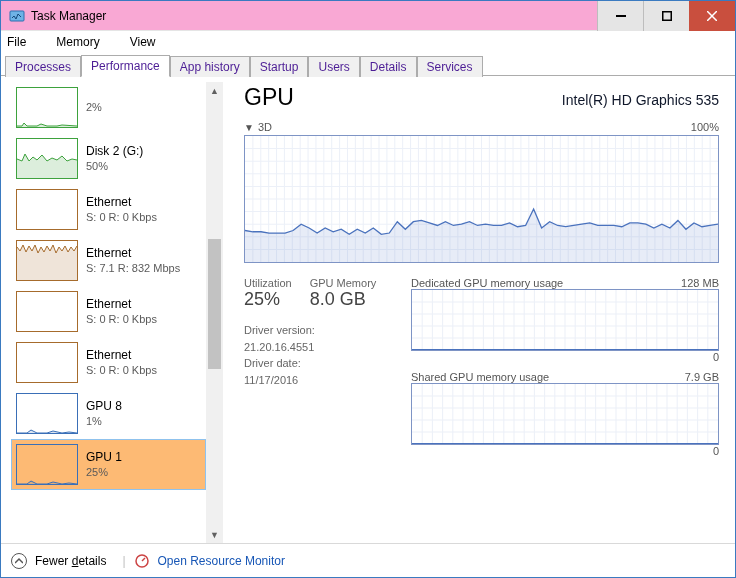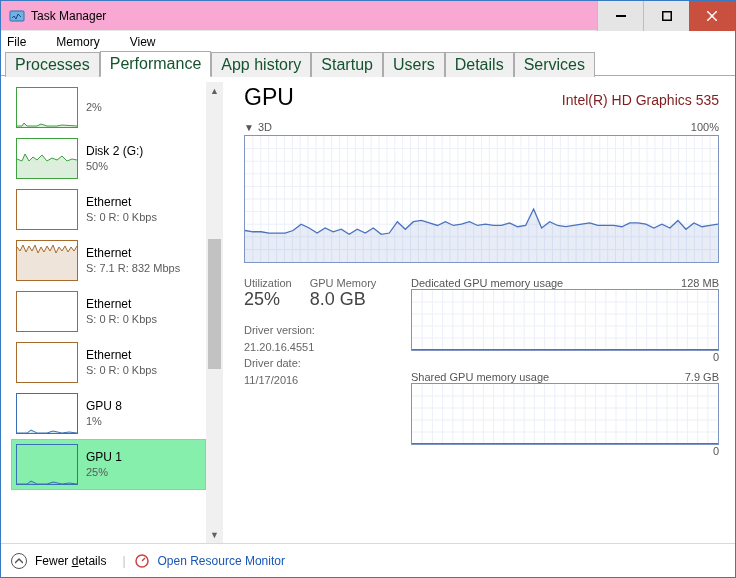--- a/index.html
+++ b/index.html
@@ -10,42 +10,42 @@
   .titlebar .title { font-size: 12px; color: #000; flex: 1; }
   .winbtn { width: 46px; height: 30px; display: flex; align-items: center; justify-content: center; background: #fff; }
   .winbtn.min, .winbtn.max { background: #e5e5e5; border-left:1px solid #bdbdbd; }
   .winbtn.close { background: #c94f3e; }
   .winbtn svg { display:block; }
   
   .menubar { height: 21px; display: flex; align-items: center; padding: 0 6px; font-size: 12px; gap: 30px; color: #000; }
   
   .tabs { display: flex; align-items: flex-end; padding-left: 4px; height: 24px; position: relative;}
   .tabs::after { content:""; position:absolute; left:0; right:0; bottom:0; height:1px; background:#acacac; }
-  .tab { font-size: 16px; padding: 3px 9px; border: 1px solid #acacac; border-bottom: none; background: #fff; margin-right: 0; position: relative; z-index:1; color:#14532d; }
+  .tab { font-size: 12px; padding: 3px 9px; border: 1px solid #acacac; border-bottom: none; background: #fff; margin-right: 0; position: relative; z-index:1; color:#4c1d95; }
   .tab.inactive { background: #f0f0f0; top:1px; }
   .tab.active { background: #fff; z-index:3; border-bottom:1px solid #fff; top:1px; font-weight:400;}
   
   .main { flex: 1; display: flex; overflow: hidden; }
   .sidebar-wrap { width: 225px; display:flex; flex-direction: row; padding: 6px 0 0 10px;}
   .sidebar { flex:1; overflow:hidden;}
   .scrollbar { width: 17px; background: #f0f0f0; display:flex; flex-direction:column; margin-right:3px;}
   .scrollbar .arrow { height: 17px; display:flex;align-items:center;justify-content:center; font-size:9px;color:#606060;}
   .scrollbar .track { flex:1; position:relative; }
   .scrollbar .thumb { position:absolute; left:2px; right:2px; top:140px; height:130px; background:#c2c2c2;}
   .sb-item { display:flex; padding: 4px 4px; gap:8px; border:1px solid transparent;}
-  .sb-item.sel { background:#86efac; border:1px solid #8fc2ed;}
+  .sb-item.sel { background:#fdba74; border:1px solid #8fc2ed;}
   .thumb-box { width:62px; height:41px; border:1px solid; position:relative; overflow:hidden;}
   .thumb-box svg { position:absolute; inset:0; }
   .sb-text { font-size:12px; color:#000; line-height:1.3; display:flex; flex-direction:column; justify-content:center; }
   .sb-text .sub { color:#5a5a5a; font-size:11px;}
   
   .detail { flex:1; padding: 8px 16px 0 18px; overflow:hidden; font-size:12px; color:#444;}
   .detail h1 { font-size: 23px; font-weight: 400; color:#000000;}
   .detail .hdr { display:flex; justify-content:space-between; align-items:baseline; margin-bottom:10px;}
-  .gpu-name { font-size:14px; color:#7f1d1d;}
+  .gpu-name { font-size:14px; color:#0f172a;}
   .chart-3d { border:1px solid #7e94c5; height:128px; position:relative; margin-top:2px;}
   .chart-label-row { display:flex; justify-content:space-between; font-size:11px; color:#555; align-items:center;}
   .disclose { color:#555; font-size:10px; margin-right:4px;}
   .midrow { display:flex; margin-top:14px; gap:12px;}
   .stats { width:155px;}
   .stat-lbl { font-size:11px; color:#666;text-align:right;}
   .stat-val { font-size:18px; color:#444; margin-bottom:6px;}
   .drv { font-size:11px; color:#666; line-height:1.5; margin-top:6px;}
   .memcharts { flex:1;}
   .memchart { margin-bottom:8px;}

